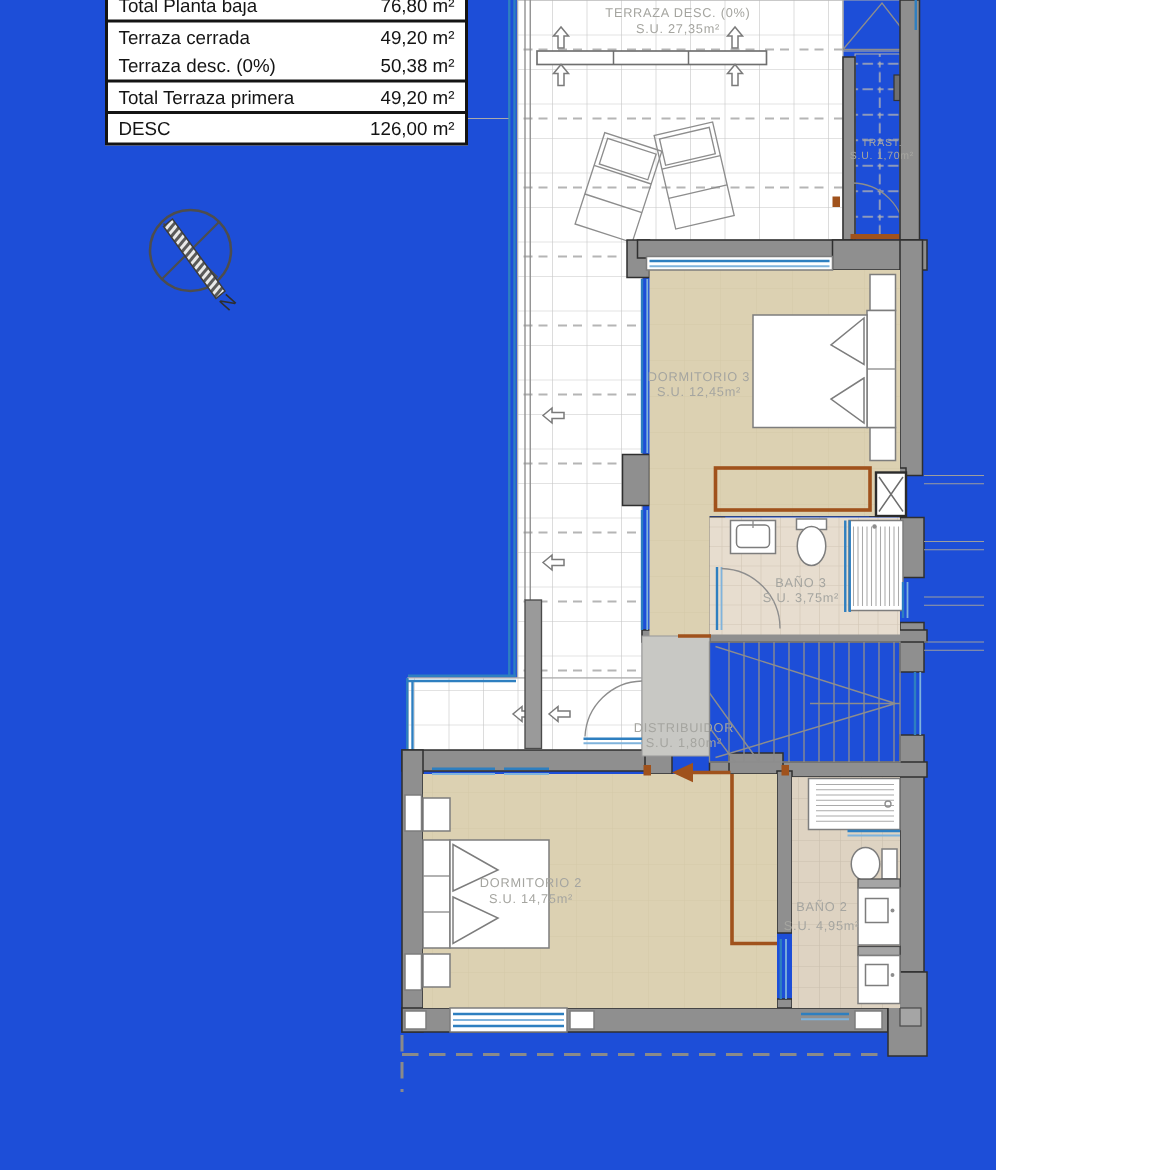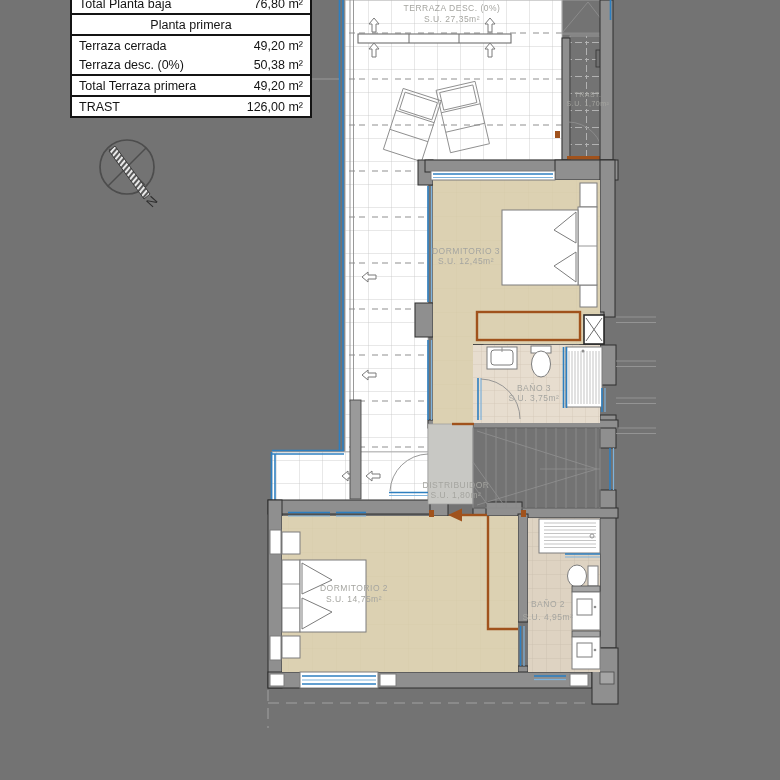--- a/index.html
+++ b/index.html
@@ -1,16 +1,16 @@
 <!DOCTYPE html>
 <html><head>
 <meta charset="utf-8">
 <style>
   html,body{margin:0;padding:0;background:#fff;}
-  .page{position:relative;width:780px;height:780px;background:#737373;overflow:hidden;
+  .page{position:relative;width:664px;height:780px;background:#1d4ed8;overflow:hidden;
         font-family:"Liberation Sans",sans-serif;}
   .plan-svg{position:absolute;left:0;top:0;}
   
   .area-table{position:absolute;left:70px;top:-8px;width:238px;background:#fff;
               border:2px solid #141414;font-size:12.5px;color:#141414;z-index:5;}
   .t-row{display:flex;justify-content:space-between;align-items:center;
          height:19px;padding:0 7px;}
   .t-row.bb{border-bottom:2px solid #141414;}
   .t-row.center{justify-content:center;}
   .t-val{white-space:nowrap;}
@@ -34,37 +34,34 @@
 </head>
 <body>
 
 <div class="page">
 
   <div class="area-table">
     <div class="t-row bb">
       <span>Total Planta baja</span>
       <span class="t-val">76,80 m²</span>
     </div>
-    <div class="t-row bb center">
-      <span>Planta primera</span>
-    </div>
     <div class="t-row">
       <span>Terraza cerrada</span>
       <span class="t-val">49,20 m²</span>
     </div>
     <div class="t-row bb">
       <span>Terraza desc. (0%)</span>
       <span class="t-val">50,38 m²</span>
     </div>
     <div class="t-row bb">
       <span>Total Terraza primera</span>
       <span class="t-val">49,20 m²</span>
     </div>
     <div class="t-row">
-      <span>TRAST</span>
+      <span>DESC</span>
       <span class="t-val">126,00 m²</span>
     </div>
   </div>
 
   <svg class="plan-svg" style="left:82px;top:126px;" width="100" height="100" viewBox="0 0 100 100">
     <defs>
       <pattern id="nhatch" width="4" height="4" patternUnits="userSpaceOnUse" patternTransform="rotate(40)">
         <rect width="4" height="4" fill="#e9e9e9"></rect>
           <rect width="2" height="4" fill="#5a5a5a"></rect>
       </pattern>

